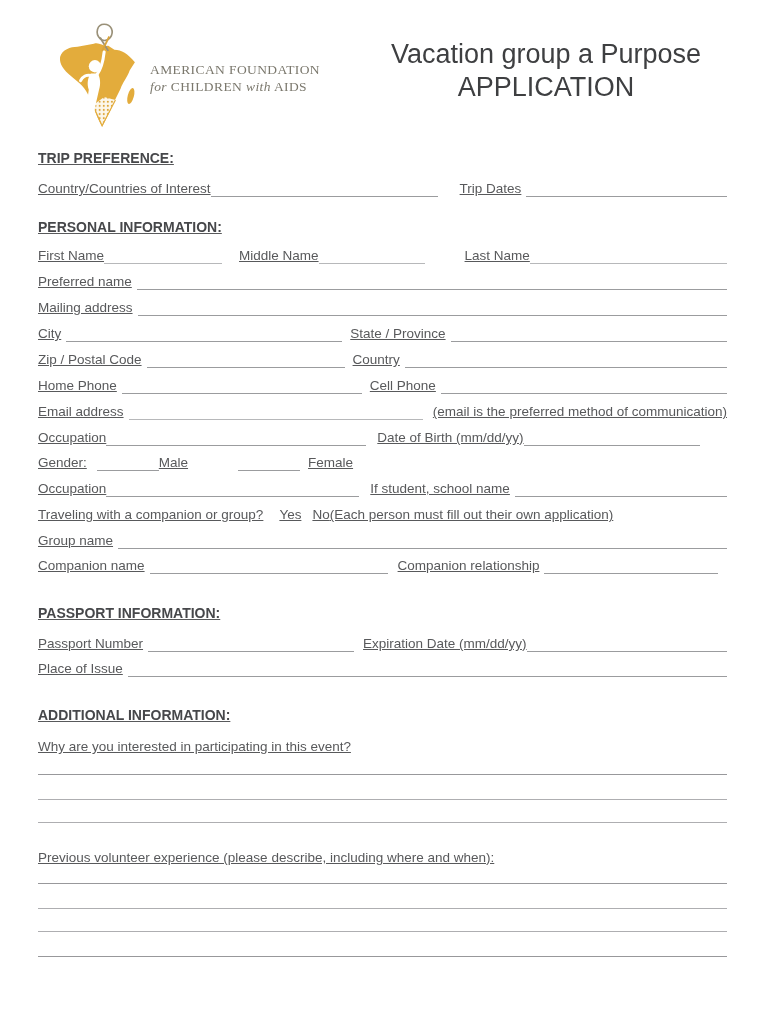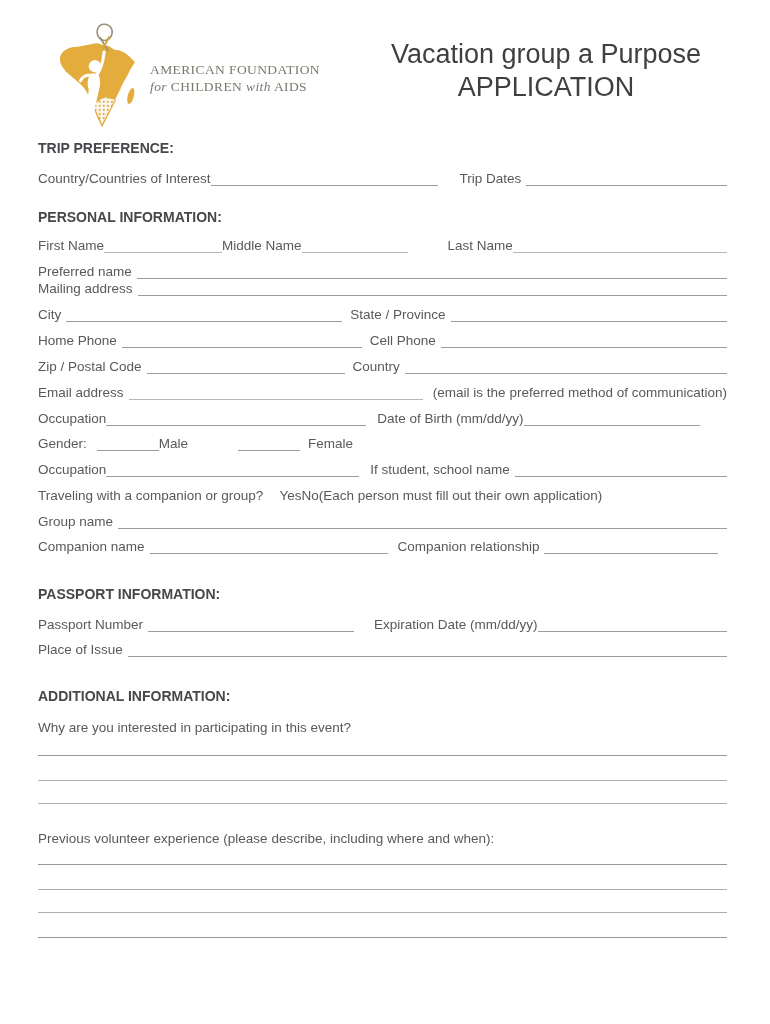--- a/index.html
+++ b/index.html
@@ -13,23 +13,23 @@
     position:absolute;left:150px;top:61px;
     font-family:"Liberation Serif",serif;color:#7b786d;font-size:13.5px;
     letter-spacing:0.4px;line-height:17px;white-space:nowrap;
   }
   .org-text .it{font-style:italic;text-transform:lowercase;}
   .doc-title{
     position:absolute;left:350px;right:28px;top:38px;text-align:center;
     color:#3e3f41;font-size:27px;line-height:33px;font-weight:normal;
   }
   
-  .form{position:absolute;left:38px;right:43px;top:136px;}
+  .form{position:absolute;left:38px;right:43px;top:146px;text-decoration:underline;}
   .heading{font-weight:bold;color:#46474a;font-size:14px;line-height:17px;}
-  .row{display:flex;align-items:center;line-height:17px;white-space:nowrap;}
+  .row{display:flex;align-items:flex-end;line-height:17px;white-space:nowrap;}
   .fl{border-bottom:1px solid #9b9c9e;height:13px;display:block;}
   .fl.light{border-bottom-color:#b7b8ba;}
   .grow{flex:1 1 auto;}
   .ansline{border-bottom:1px solid #98989b;}
   .ansline.light{border-bottom-color:#aeaeb1;}
 </style>
 </head>
 <body>
 
 <div class="page">
@@ -82,54 +82,54 @@
       <span class="fl" style="width:227px"></span>
       <span style="margin-left:22px">Trip Dates</span>
       <span class="fl grow" style="margin-left:5px"></span>
     </div>
 
     <div class="heading" style="margin-top:22px">PERSONAL INFORMATION:</div>
 
     <div class="row" style="margin-top:11px">
       <span>First Name</span>
       <span class="fl light" style="width:118px"></span>
-      <span style="">Middle Name</span>
+      <span style="margin-left:17px">Middle Name</span>
       <span class="fl light" style="width:106px"></span>
       <span style="margin-left:40px">Last Name</span>
       <span class="fl light grow"></span>
     </div>
 
     <div class="row" style="margin-top:9px">
       <span>Preferred name</span>
       <span class="fl grow" style="margin-left:5px"></span>
     </div>
 
-    <div class="row" style="">
+    <div class="row" style="margin-top:9px">
       <span>Mailing address</span>
       <span class="fl grow" style="margin-left:5px"></span>
     </div>
 
     <div class="row" style="margin-top:9px">
       <span>City</span>
       <span class="fl" style="width:276px;margin-left:5px"></span>
       <span style="margin-left:8px">State / Province</span>
       <span class="fl grow" style="margin-left:5px"></span>
     </div>
 
     <div class="row" style="margin-top:9px">
+      <span>Zip / Postal Code</span>
+      <span class="fl" style="width:198px;margin-left:5px"></span>
+      <span style="margin-left:8px">Country</span>
+      <span class="fl grow" style="margin-left:5px"></span>
+    </div>
+
+    <div class="row" style="margin-top:9px">
       <span>Home Phone</span>
       <span class="fl" style="width:240px;margin-left:5px"></span>
       <span style="margin-left:8px">Cell Phone</span>
-      <span class="fl grow" style="margin-left:5px"></span>
-    </div>
-
-    <div class="row" style="margin-top:9px">
-      <span>Zip / Postal Code</span>
-      <span class="fl" style="width:198px;margin-left:5px"></span>
-      <span style="margin-left:8px">Country</span>
       <span class="fl grow" style="margin-left:5px"></span>
     </div>
 
     <div class="row" style="margin-top:9px">
       <span>Email address</span>
       <span class="fl light grow" style="margin-left:5px"></span>
       <span style="margin-left:10px">(email is the preferred method of communication)</span>
     </div>
 
     <div class="row" style="margin-top:9px">
@@ -150,42 +150,42 @@
     <div class="row" style="margin-top:9px">
       <span>Occupation</span>
       <span class="fl" style="width:253px"></span>
       <span style="margin-left:11px">If student, school name</span>
       <span class="fl grow" style="margin-left:5px"></span>
     </div>
 
     <div class="row" style="margin-top:9px">
       <span>Traveling with a companion or group?</span>
       <span style="margin-left:16px">Yes</span>
-      <span style="">No</span>
+      <span style="margin-left:11px">No</span>
       <span style="">(Each person must fill out their own application)</span>
     </div>
 
     <div class="row" style="margin-top:9px">
       <span>Group name</span>
       <span class="fl grow" style="margin-left:5px"></span>
     </div>
 
     <div class="row" style="margin-top:8px">
       <span>Companion name</span>
       <span class="fl" style="width:238px;margin-left:5px"></span>
       <span style="margin-left:10px">Companion relationship</span>
       <span class="fl grow" style="margin-left:5px;margin-right:9px"></span>
     </div>
 
     <div class="heading" style="margin-top:31px">PASSPORT INFORMATION:</div>
 
     <div class="row" style="margin-top:13px">
       <span>Passport Number</span>
       <span class="fl" style="width:206px;margin-left:5px"></span>
-      <span style="margin-left:20px">Expiration Date (mm/dd/yy)</span>
+      <span style="margin-left:9px">Expiration Date (mm/dd/yy)</span>
       <span class="fl grow"></span>
     </div>
 
     <div class="row" style="margin-top:8px">
       <span>Place of Issue</span>
       <span class="fl grow" style="margin-left:5px"></span>
     </div>
 
     <div class="heading" style="margin-top:30px">ADDITIONAL INFORMATION:</div>
 

